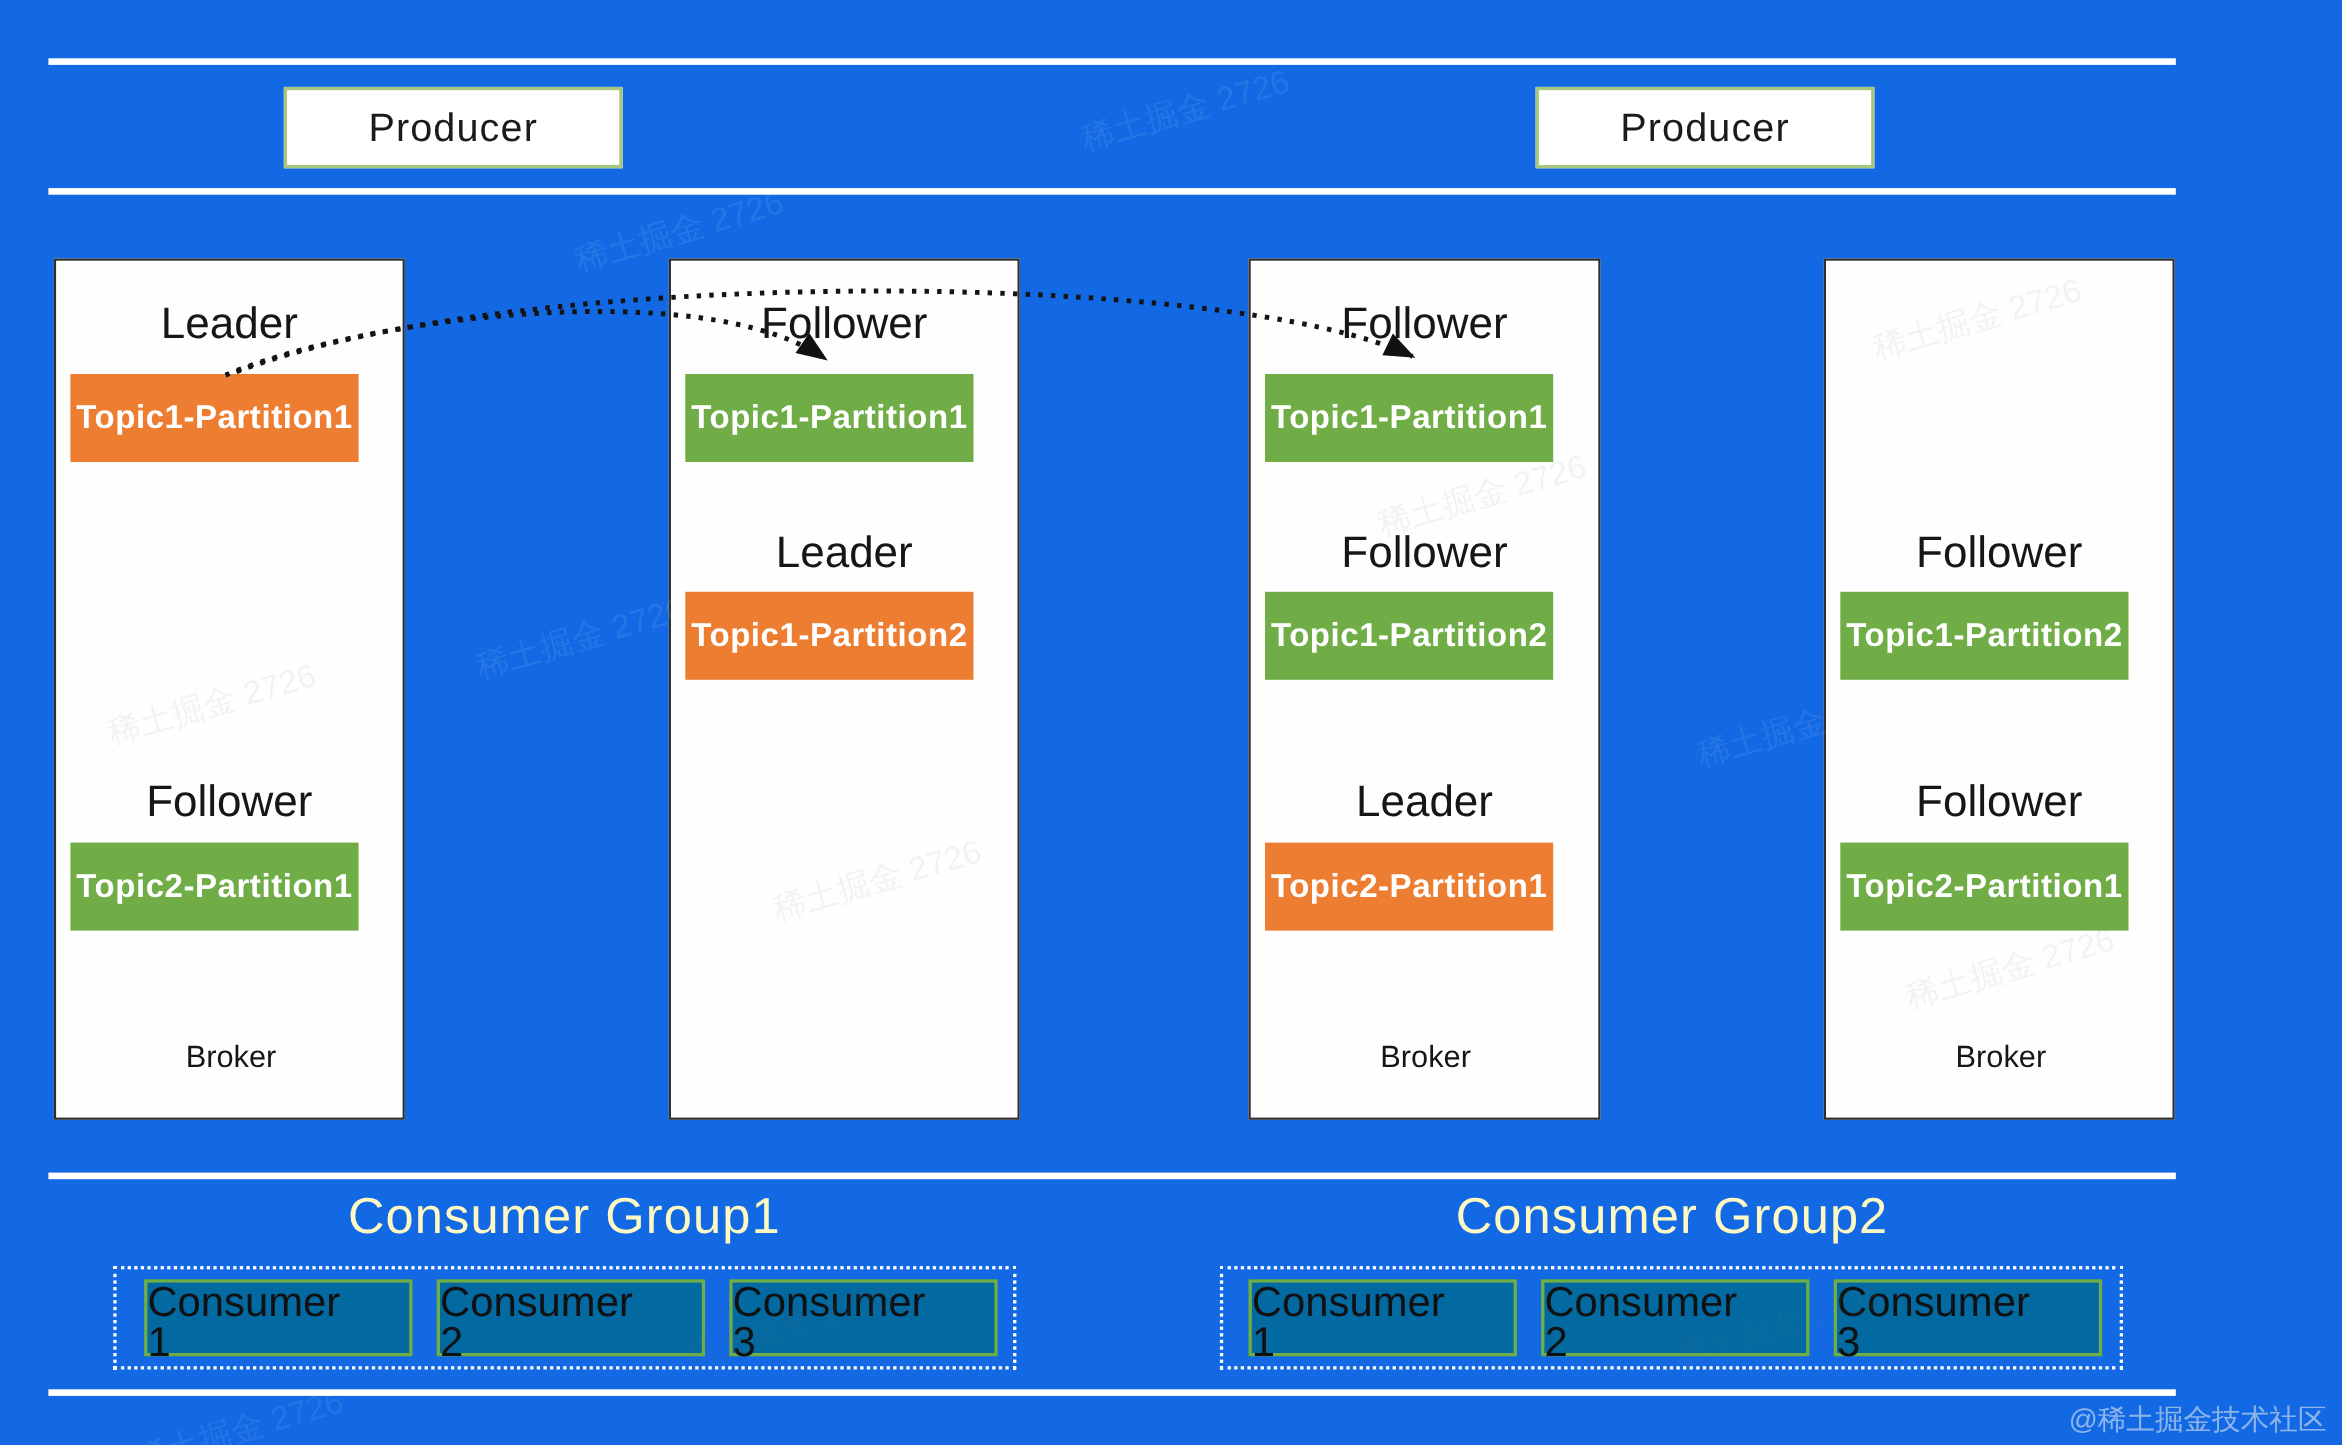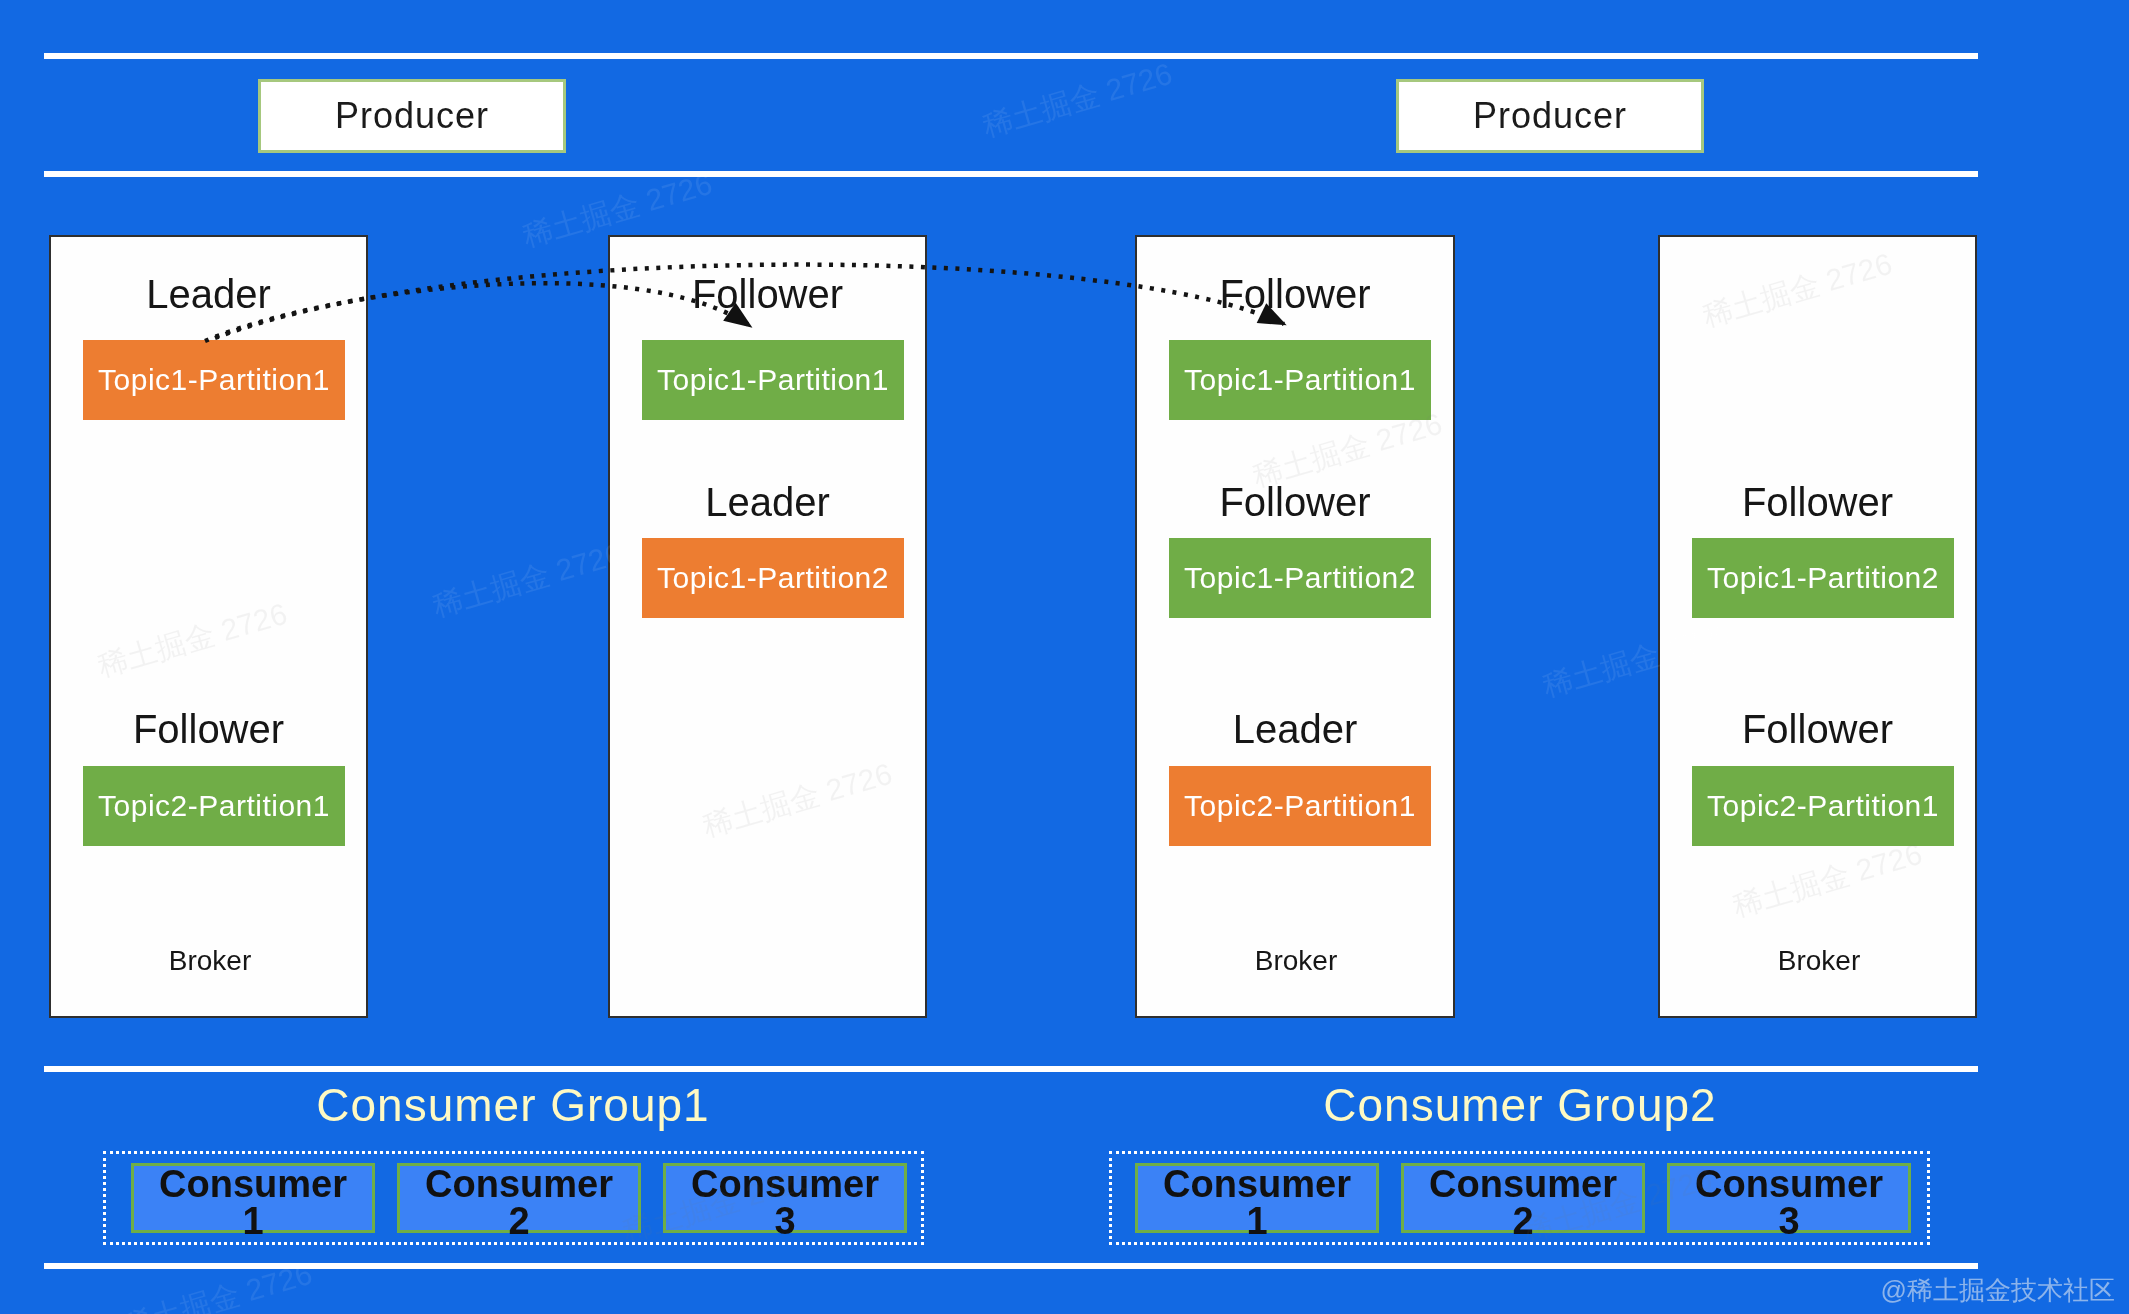--- a/index.html
+++ b/index.html
@@ -17,23 +17,23 @@
   }
   .broker-col{
     position:absolute;top:235px;width:319px;height:783px;
     background:#fefefe;border:2px solid #2f2f2f;box-sizing:border-box;
   }
   .role-label{
     position:absolute;left:0;width:100%;height:55px;line-height:55px;
     text-align:center;font-size:40px;font-weight:300;color:#161616;
   }
   .partition{
-    position:absolute;left:32px;width:262px;height:80px;
+    position:absolute;left:13px;width:262px;height:80px;
     display:flex;align-items:center;justify-content:center;
-    font-size:30px;font-weight:400;color:#ffffff;letter-spacing:0.5px;
+    font-size:30px;font-weight:700;color:#ffffff;letter-spacing:0.5px;
   }
   .partition.leader{background:#ED7D31;}
   .partition.follower{background:#70AD47;}
   .broker-footer{
     position:absolute;left:6px;width:306px;top:698px;
     text-align:center;font-size:28px;font-weight:300;color:#161616;
     line-height:52px;overflow-wrap:anywhere;z-index:3;
   }
   .r1t{top:30px;} .r1b{top:103px;}
   .r2t{top:238px;} .r2b{top:301px;text-align:center;}
@@ -41,22 +41,22 @@
   .group-title{
     position:absolute;top:1078px;width:500px;text-align:center;
     font-size:46px;font-weight:300;color:#fef9c3;letter-spacing:1px;
   }
   .group-box{
     position:absolute;top:1151px;width:821px;height:94px;
     border:3px dotted #ffffff;box-sizing:border-box;
   }
   .consumer{
     position:absolute;top:1163px;width:244px;height:70px;
-    background:#3b82f6;border:3px solid #6FAE46;box-sizing:border-box;
-    text-align:center;font-size:38px;font-weight:700;color:#111111;
+    background:#0369a1;border:3px solid #6FAE46;box-sizing:border-box;
+    font-size:38px;font-weight:400;color:#111111;
     line-height:37px;z-index:2;
   }
   .arrows{position:absolute;left:0;top:0;z-index:5;pointer-events:none;}
   .tile-wm{
     position:absolute;font-size:30px;font-weight:400;white-space:nowrap;
     transform:rotate(-16deg);pointer-events:none;z-index:4;
   }
   .tile-wm.on-blue{color:#ffffff;opacity:0.08;}
   .tile-wm.on-white{color:#777777;opacity:0.08;}
   .site-wm{

